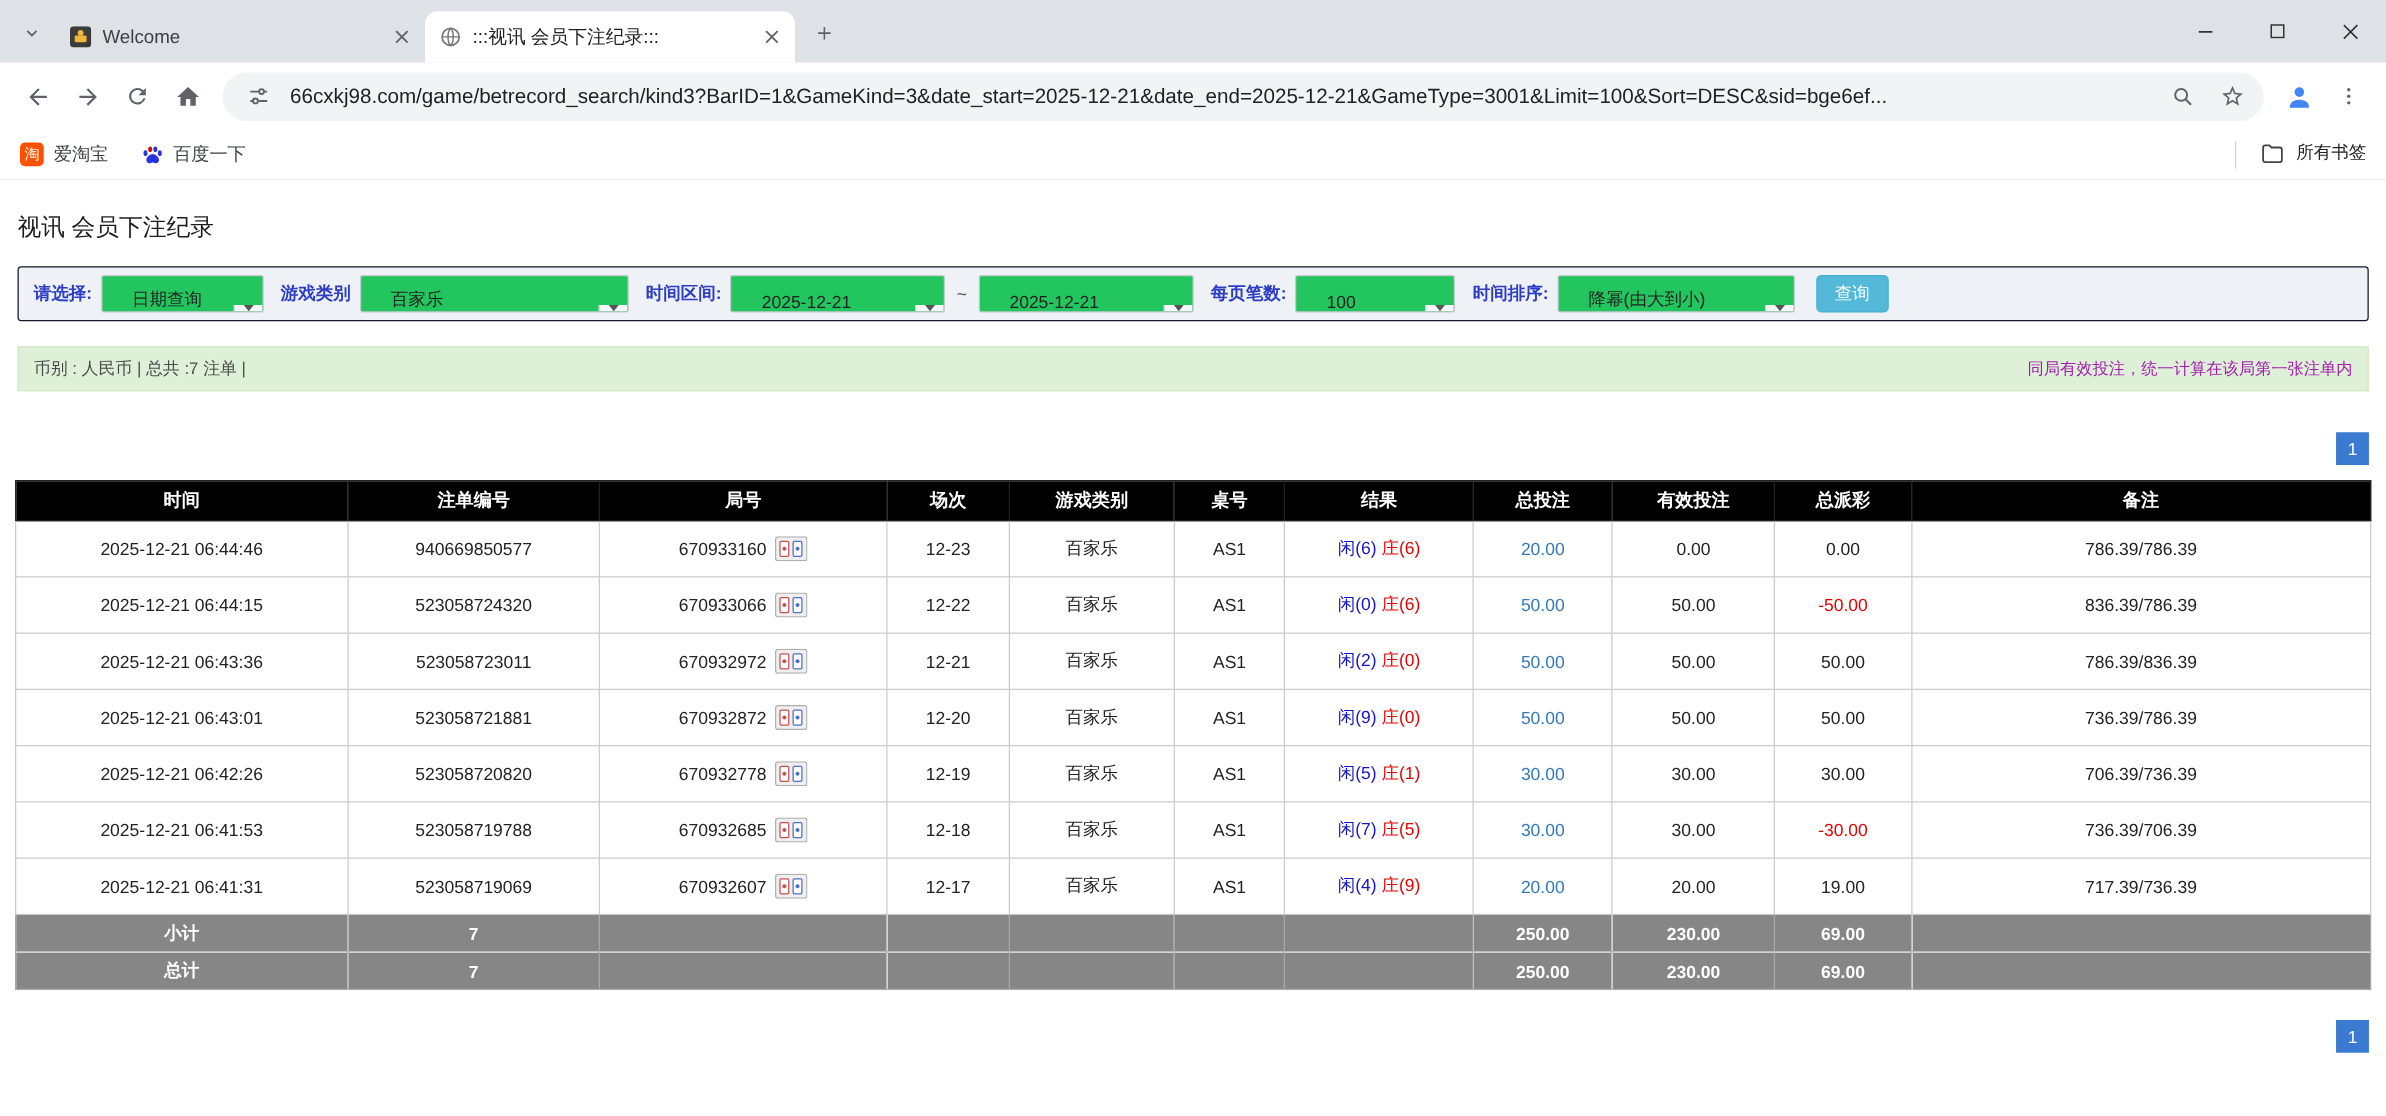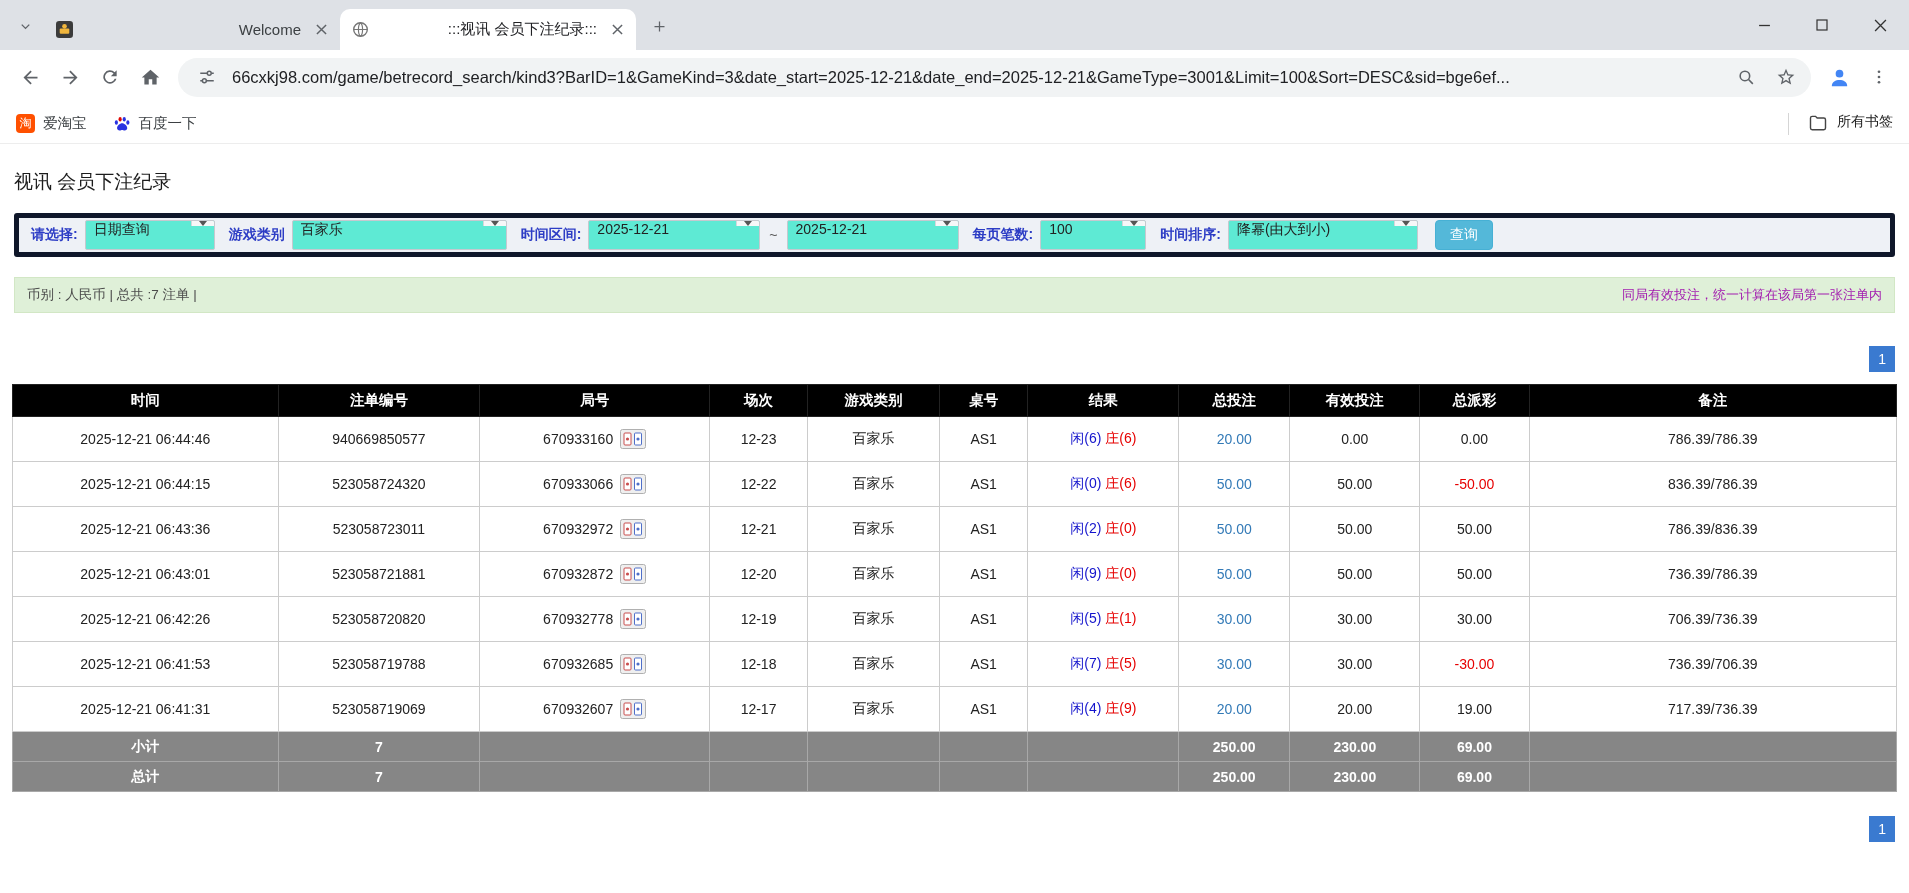--- a/index.html
+++ b/index.html
@@ -4,21 +4,21 @@
 <style>
   * { margin:0; padding:0; box-sizing:border-box; }
   html, body { width:1909px; height:893px; }
   body { font-family:"Liberation Sans","DejaVu Sans",sans-serif; background:#fff; overflow:hidden; font-size:14px; color:#222; }
   svg { display:block; }
   [data-interactable="true"] { cursor:pointer; }
 
   
   .tabstrip { height:50px; background:#dee1e6; display:flex; align-items:flex-end; padding-left:8px; position:relative; }
   .tab-search { width:30px; height:30px; margin:0 4px 9px 2px; border-radius:50%; display:flex; align-items:center; justify-content:center; }
-  .tab { width:296px; height:41px; display:flex; align-items:center; gap:9px; padding:0 8px 0 12px; font-size:15px; color:#3c4043; border-radius:10px 10px 0 0;text-align:right; }
+  .tab { width:296px; height:41px; display:flex; align-items:center; gap:9px; padding:0 8px 0 12px; font-size:15px; color:#3c4043; border-radius:10px 10px 0 0; }
   .tab.active { background:#fff; color:#202124; }
   .tab .title { flex:1; white-space:nowrap; overflow:hidden; text-overflow:ellipsis; }
   .tab-close { width:22px; height:22px; border-radius:50%; display:flex; align-items:center; justify-content:center; flex:0 0 auto; }
   .newtab { width:30px; height:30px; margin:0 0 9px 8px; display:flex; align-items:center; justify-content:center; border-radius:50%; }
   .wincontrols { position:absolute; top:0; right:0; height:50px; display:flex; align-items:stretch; }
   .winbtn { width:58px; display:flex; align-items:center; justify-content:center; }
 
   
   .toolbar { height:54px; display:flex; align-items:center; padding:0 10px; background:#fff; }
   .navbtn { width:40px; height:40px; border-radius:50%; display:flex; align-items:center; justify-content:center; flex:0 0 auto; }
@@ -29,23 +29,23 @@
   
   .bookmarks { height:40px; display:flex; align-items:center; padding:0 16px; gap:26px; background:#fff; border-bottom:1px solid #ededed; }
   .bookmark { display:flex; align-items:center; gap:8px; font-size:14.5px; color:#3c4043; }
   .fav-tao { width:19px; height:19px; background:#ff5000; color:#fff; border-radius:4px; font-size:12px; display:flex; align-items:center; justify-content:center; }
   .bm-right { margin-left:auto; display:flex; align-items:flex-start; gap:9px; }
   .vdiv { width:1px; height:22px; background:#d5d5d5; margin-right:10px; }
 
   
   .page-title { font-size:19px; color:#1c1c1c; margin:25px 0 0 14px; font-weight:400; }
 
-  .filterbar { margin:18px 14px 0; height:44px; background:#eef1f6; border:5px solid #0f172a; border-radius:3px; display:flex; align-items:center; padding:0 12px; gap:7px; }
+  .filterbar { margin:18px 14px 0; height:44px; background:#eef1f6; border:1px solid #0f172a; border-radius:3px; display:flex; align-items:center; padding:0 12px; gap:7px; }
   .flabel { color:#2d3dc5; font-weight:bold; font-size:14px; margin-left:7px; white-space:nowrap; }
-  .fselect { height:30px; background:#5eead4; border:1px solid #c5c9cf; border-radius:2px; display:flex; align-items:flex-start; overflow:hidden; flex:0 0 auto; }
+  .fselect { height:30px; background:#22c55e; border:1px solid #c5c9cf; border-radius:2px; display:flex; align-items:flex-end; overflow:hidden; flex:0 0 auto;padding-left:16px; }
   .fselect .val { display:flex; align-items:center; padding:0 8px; font-size:14px; color:#222; flex:1; white-space:nowrap; }
   .fselect .arrow { width:23px; border-left:1px solid #d4d7db; background:#f6f7f8; display:flex; align-items:center; justify-content:center; }
   .caret { width:0; height:0; border-left:4px solid transparent; border-right:4px solid transparent; border-top:5px solid #555; }
   .tilde { color:#555; margin:0 2px; }
   .searchbtn { margin-left:10px; height:30px; padding:0 14px; background:#54b8d9; border:1px solid #46b0d4; border-radius:4px; color:#fff; font-size:14px; }
 
   .summarybar { margin:20px 14px 0; background:#dff0d8; border:1px solid #d2e7c5; padding:8px 12px; display:flex; align-items:center; font-size:13.5px; color:#4a4a4a;text-align:center; }
   .notice { margin-left:auto; color:#a21caf; font-size:13px; }
 
   .pager { display:flex; justify-content:flex-end; margin:33px 14px 0; }
@@ -236,21 +236,21 @@
     </span>
     <span class="tilde" data-interactable="false">~</span>
     <span class="fselect" style="width:172px" data-interactable="true">
       <span class="val" data-interactable="false">2025-12-21</span>
       <span class="arrow" data-interactable="true">
           <span class="caret"></span>
         </span>
     </span>
 
     <span class="flabel" data-interactable="false">每页笔数:</span>
-    <span class="fselect" style="width:106px" data-interactable="true">
+    <span class="fselect" style="width:128px" data-interactable="true">
       <span class="val" data-interactable="false">100</span>
       <span class="arrow" data-interactable="true">
           <span class="caret"></span>
         </span>
     </span>
 
     <span class="flabel" data-interactable="false">时间排序:</span>
     <span class="fselect" style="width:190px" data-interactable="true">
       <span class="val" data-interactable="false">降幂(由大到小)</span>
       <span class="arrow" data-interactable="true">

